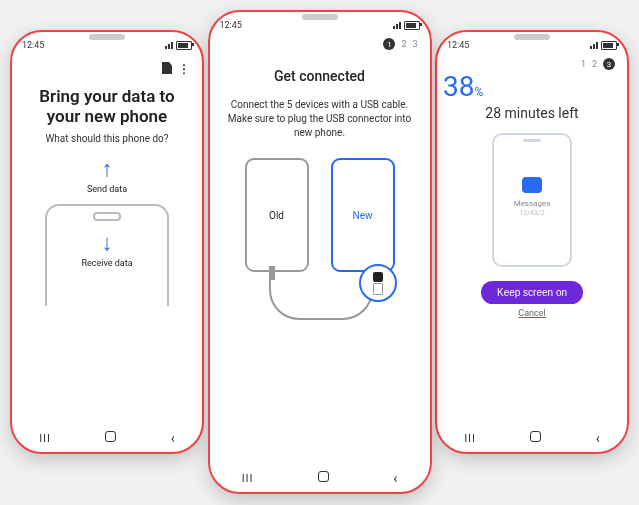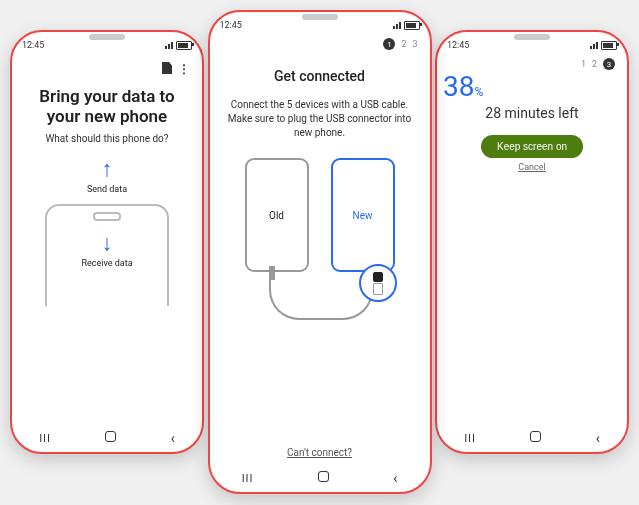--- a/index.html
+++ b/index.html
@@ -50,21 +50,21 @@
   .r-title{text-align:center;font-size:16px;font-weight:500;margin:14px 0 12px;}
   .pct{text-align:left;font-size:28px;color:#2a6af0;font-weight:400;}
   .pct .pc{font-size:12px;}
   .eta{text-align:center;font-size:14px;color:#333;margin-top:2px;}
   .r-device{margin:12px auto 0;width:76px;height:130px;border:2px solid #cfd6e4;border-radius:10px;position:relative;}
   .r-device .nbar{position:absolute;top:4px;left:50%;transform:translateX(-50%);width:18px;height:3px;background:#cfd6e4;border-radius:2px;}
   .bubble{position:absolute;top:42px;left:50%;transform:translateX(-50%);width:20px;height:16px;background:#2a6af0;border-radius:4px;}
   .bubble:after{content:'';position:absolute;bottom:-4px;left:4px;border:4px solid transparent;border-top-color:#2a6af0;}
   .r-cat{position:absolute;top:64px;left:0;right:0;text-align:center;font-size:8px;color:#888;}
   .r-count{position:absolute;top:74px;left:0;right:0;text-align:center;font-size:7px;color:#bbb;}
-  .keep-btn{display:block;margin:14px auto 4px;background:#4d7c0f;color:#fff;border:none;border-radius:16px;padding:6px 16px;font-size:10px;}
+  .keep-btn{display:block;margin:14px auto 4px;background:#6d28d9;color:#fff;border:none;border-radius:16px;padding:6px 16px;font-size:10px;}
   .cancel{text-align:center;font-size:9px;text-decoration:underline;color:#666;}
   
   .sig-icon{display:inline-flex;align-items:flex-end;gap:1px;height:7px;}
   .sig-icon span{width:2px;background:#333;}
   .sig-icon span:nth-child(1){height:3px;} .sig-icon span:nth-child(2){height:5px;} .sig-icon span:nth-child(3){height:7px;}
   .batt-icon{display:inline-block;width:14px;height:7px;border:1px solid #333;border-radius:1px;position:relative;}
   .batt-icon:after{content:'';position:absolute;right:-3px;top:1px;width:2px;height:3px;background:#333;}
   .batt-icon .fill{position:absolute;left:1px;top:1px;bottom:1px;width:10px;background:#333;}
 </style>
 </head>
@@ -133,20 +133,26 @@
     <div class="content">
       <div class="step-row">
         <span>1</span>
         <span>2</span>
         <span class="active">3</span>
       </div>
       <div class="pct">
         <span>38</span><span class="pc">%</span>
       </div>
       <div class="eta">28 minutes left</div>
+      <div class="r-device">
+        <div class="nbar"></div>
+        <div class="bubble"></div>
+        <div class="r-cat">Messages</div>
+        <div class="r-count">12/43/2</div>
+      </div>
       <button class="keep-btn">Keep screen on</button>
       <div class="cancel">Cancel</div>
     </div>
     <div class="navbar">
       <span class="nav-btn nav-lines">III</span>
       <span class="nav-btn"><span class="nav-square"></span></span>
       <span class="nav-btn nav-back">‹</span>
     </div>
   </div>
 
@@ -180,21 +186,20 @@
         <div class="mini-phone newp">
             <span>New</span>
           </div>
         <div class="cable"></div>
         <div class="plug-l"></div>
         <div class="plug-r-circle">
           <div class="adapter"></div>
           <div class="usb-plug"></div>
         </div>
       </div>
-      <div class="cant">Can't connect?</div>
     </div>
     <div class="navbar">
       <span class="nav-btn nav-lines">III</span>
       <span class="nav-btn"><span class="nav-square"></span></span>
       <span class="nav-btn nav-back">‹</span>
     </div>
   </div>
 
 </div>
 

